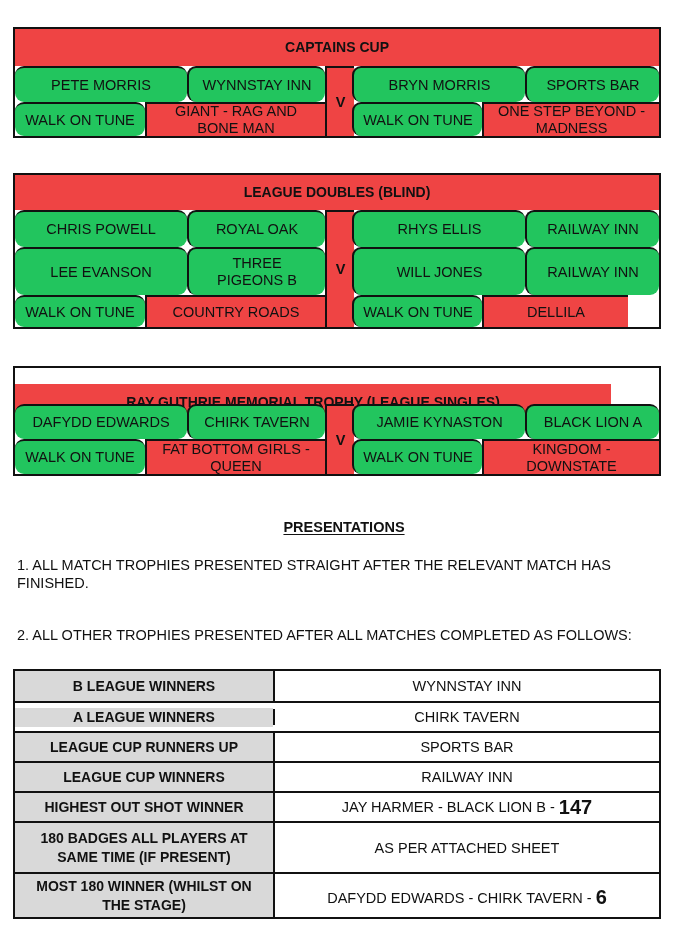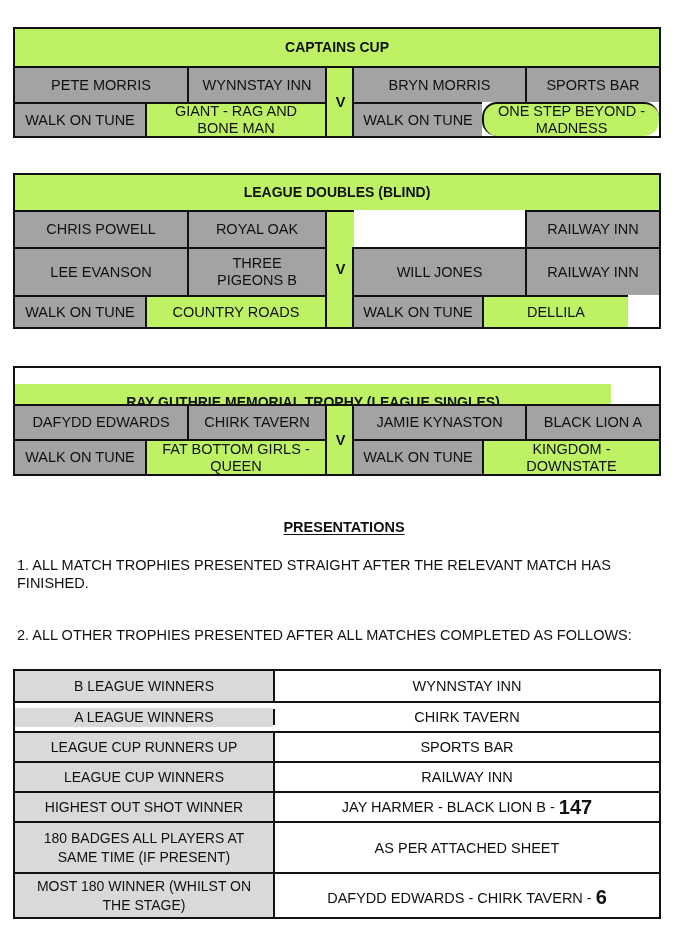--- a/index.html
+++ b/index.html
@@ -1,65 +1,66 @@
 <!DOCTYPE html>
 <html><head>
 <meta charset="utf-8">
 <style>
   html, body { margin:0; padding:0; background:#ffffff; }
   body { width:688px; height:932px; position:relative; font-family:"Liberation Sans", sans-serif; color:#111; overflow:hidden; }
   .match { position:absolute; left:13px; width:648px; border:2px solid #111; box-sizing:border-box; }
   .cell { position:absolute; box-sizing:border-box; display:flex; align-items:center; justify-content:center; text-align:center; font-size:14.5px; line-height:17px; }
-  .gray { background:#bef264; }
-  .white { background:#a3a3a3; }
+  .gray { background:#ef4444; }
+  .white { background:#22c55e;border-radius:9px; }
   .hdr { font-weight:bold; font-size:14px; }
   .bl { border-left:2px solid #111; }
   .bt { border-top:2px solid #111; }
   .v { font-weight:bold; font-size:14.5px; }
   .title { position:absolute; left:0; width:688px; top:519px; text-align:center; font-weight:bold; font-size:14.5px; }
   .title span { text-decoration:underline; text-underline-offset:2px; }
   .para { position:absolute; left:17px; width:650px; font-size:14.5px; line-height:18px; }
   .pres { position:absolute; left:13px; top:669px; width:648px; border:2px solid #111; box-sizing:border-box; }
   .prow { display:flex; border-top:2px solid #111; box-sizing:border-box; }
   .prow:first-child { border-top:none; }
-  .plabel { width:258px; background:#d9d9d9; font-weight:normal; font-size:14px; line-height:19px; display:flex; align-items:center; justify-content:center; text-align:center; box-sizing:border-box; padding:0 6px; }
+  .plabel { width:258px; background:#d9d9d9; font-weight:bold; font-size:14px; line-height:19px; display:flex; align-items:center; justify-content:center; text-align:center; box-sizing:border-box; padding:0 6px; }
   .pval { flex:1; border-left:2px solid #111; display:flex; align-items:center; justify-content:center; text-align:center; font-size:14.5px; background:#fff; }
   .big { font-weight:bold; font-size:20px; margin-left:4px; }
 </style>
 </head>
 <body>
 
 <div class="match" style="top:27px;height:111px;">
   <div class="cell gray hdr" style="left:0;top:0;width:644px;height:37px;">CAPTAINS CUP</div>
 
   <div class="cell white bt" style="left:0;top:37px;width:172px;height:36px;">PETE MORRIS</div>
   <div class="cell white bt bl" style="left:172px;top:37px;width:138px;height:36px;">WYNNSTAY INN</div>
   <div class="cell white bt" style="left:0;top:73px;width:130px;height:34px;">WALK ON TUNE</div>
   <div class="cell gray bt bl" style="left:130px;top:73px;width:180px;height:34px;padding:0 8px;">GIANT - RAG AND BONE MAN</div>
 
   <div class="cell gray bt bl v" style="left:310px;top:37px;width:29px;height:70px;">V</div>
 
   <div class="cell white bt bl" style="left:337px;top:37px;width:173px;height:36px;">BRYN MORRIS</div>
   <div class="cell white bt bl" style="left:510px;top:37px;width:134px;height:36px;">SPORTS BAR</div>
   <div class="cell white bt bl" style="left:337px;top:73px;width:130px;height:34px;">WALK ON TUNE</div>
-  <div class="cell gray bt bl" style="left:467px;top:73px;width:177px;height:34px;padding:0 8px;border-radius:15px;">ONE STEP BEYOND - MADNESS</div>
+  <div class="cell gray bt bl" style="left:467px;top:73px;width:177px;height:34px;padding:0 8px;">ONE STEP BEYOND - MADNESS</div>
 </div>
 
 <div class="match" style="top:173px;height:156px;">
   <div class="cell gray hdr" style="left:0;top:0;width:644px;height:35px;">LEAGUE DOUBLES (BLIND)</div>
 
   <div class="cell white bt" style="left:0;top:35px;width:172px;height:37px;">CHRIS POWELL</div>
   <div class="cell white bt bl" style="left:172px;top:35px;width:138px;height:37px;">ROYAL OAK</div>
   <div class="cell white bt" style="left:0;top:72px;width:172px;height:48px;">LEE EVANSON</div>
   <div class="cell white bt bl" style="left:172px;top:72px;width:138px;height:48px;padding:0 10px;">THREE PIGEONS B</div>
   <div class="cell white bt" style="left:0;top:120px;width:130px;height:32px;">WALK ON TUNE</div>
   <div class="cell gray bt bl" style="left:130px;top:120px;width:180px;height:32px;">COUNTRY ROADS</div>
 
   <div class="cell gray bt bl v" style="left:310px;top:35px;width:29px;height:117px;">V</div>
 
+  <div class="cell white bt bl" style="left:337px;top:35px;width:173px;height:37px;">RHYS ELLIS</div>
   <div class="cell white bt bl" style="left:510px;top:35px;width:134px;height:37px;">RAILWAY INN</div>
   <div class="cell white bt bl" style="left:337px;top:72px;width:173px;height:48px;">WILL JONES</div>
   <div class="cell white bt bl" style="left:510px;top:72px;width:134px;height:48px;">RAILWAY INN</div>
   <div class="cell white bt bl" style="left:337px;top:120px;width:130px;height:32px;">WALK ON TUNE</div>
   <div class="cell gray bt bl" style="left:467px;top:120px;width:146px;height:32px;">DELLILA</div>
 </div>
 
 <div class="match" style="top:366px;height:110px;">
   <div class="cell gray hdr" style="left:0;top:16px;width:596px;height:36px;">RAY GUTHRIE MEMORIAL TROPHY (LEAGUE SINGLES)</div>
 

